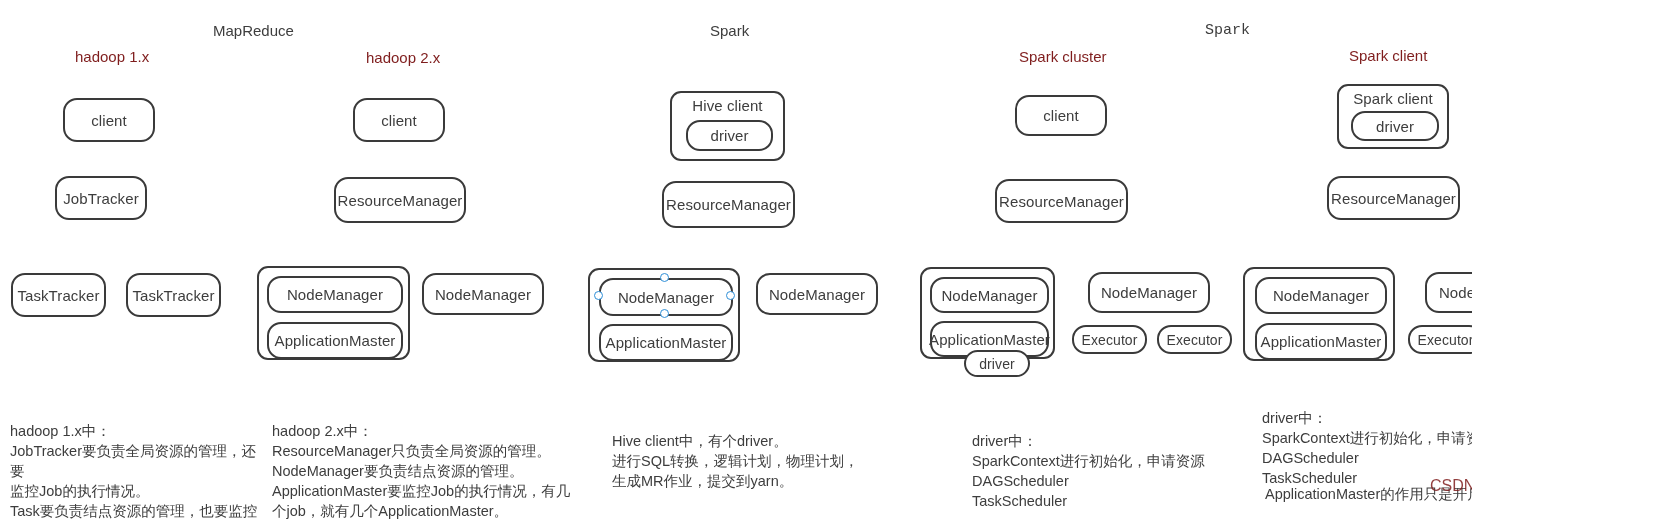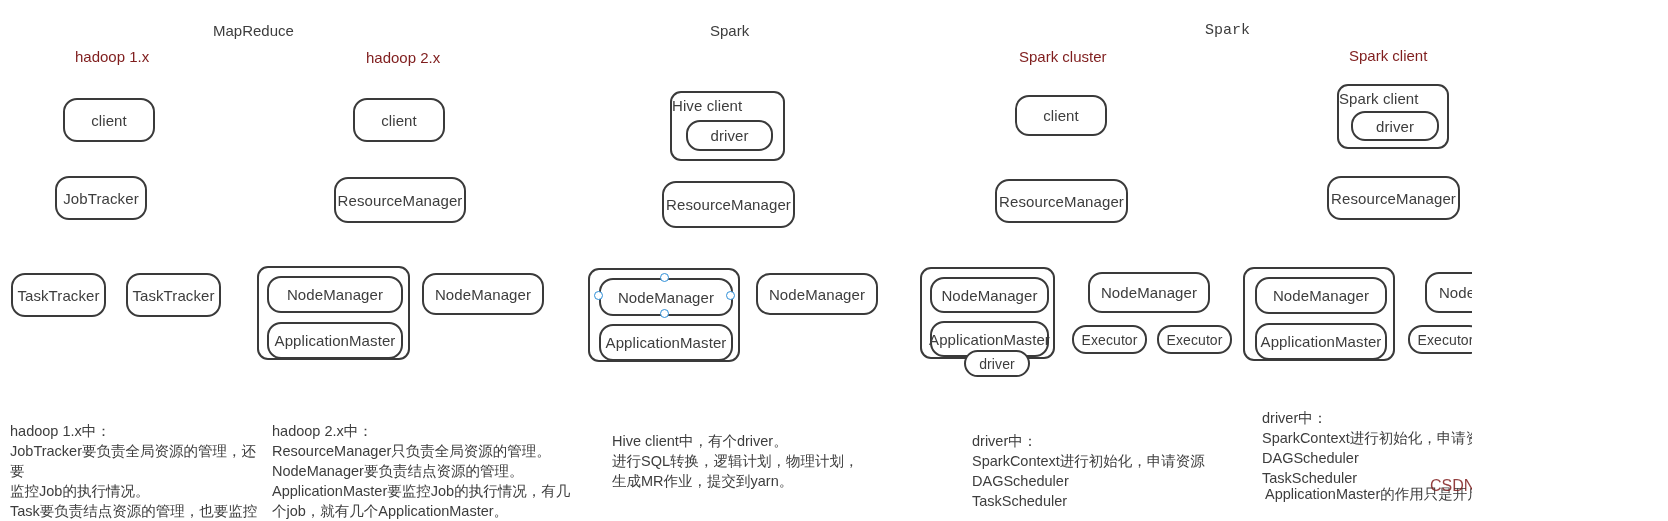--- a/index.html
+++ b/index.html
@@ -37,21 +37,21 @@
   .node.group {
     border-radius: 11px;
     display: block;
     background: #ffffff;
   }
   .node.group > .grp-label {
     position: absolute;
     top: 4px;
     left: 0;
     right: 0;
-    text-align: left;
+    text-align: center;
     font-size: 15px;
     color: #3d3d3d;
   }
 
   
   .label {
     position: absolute;
     font-size: 15px;
     color: #7f1d1d;
     white-space: nowrap;

